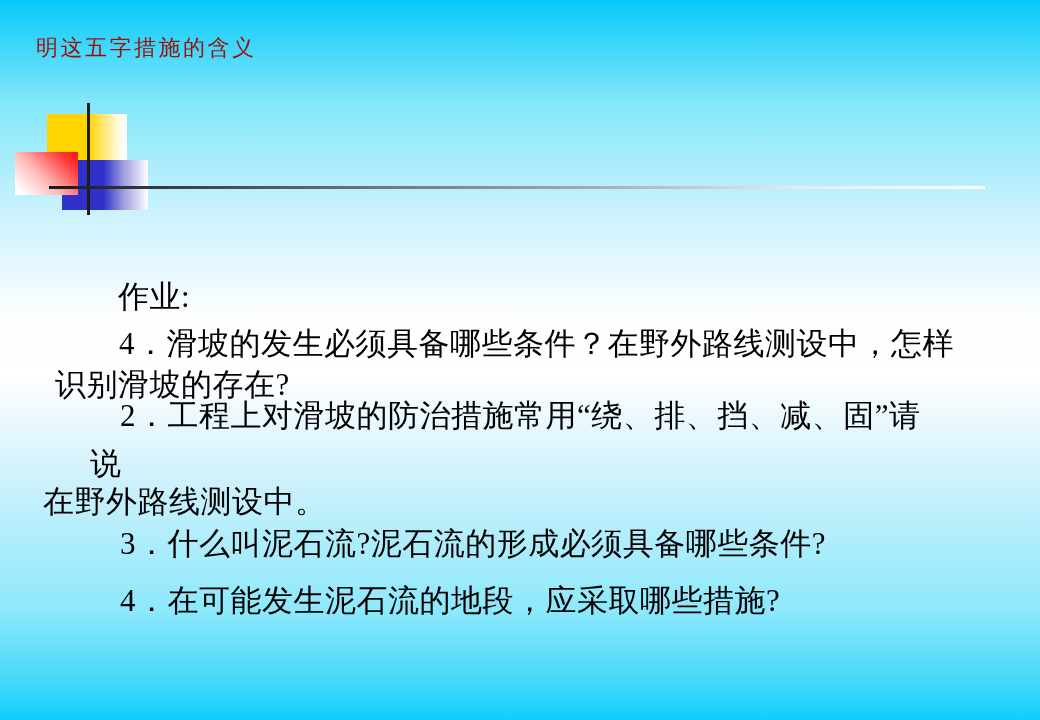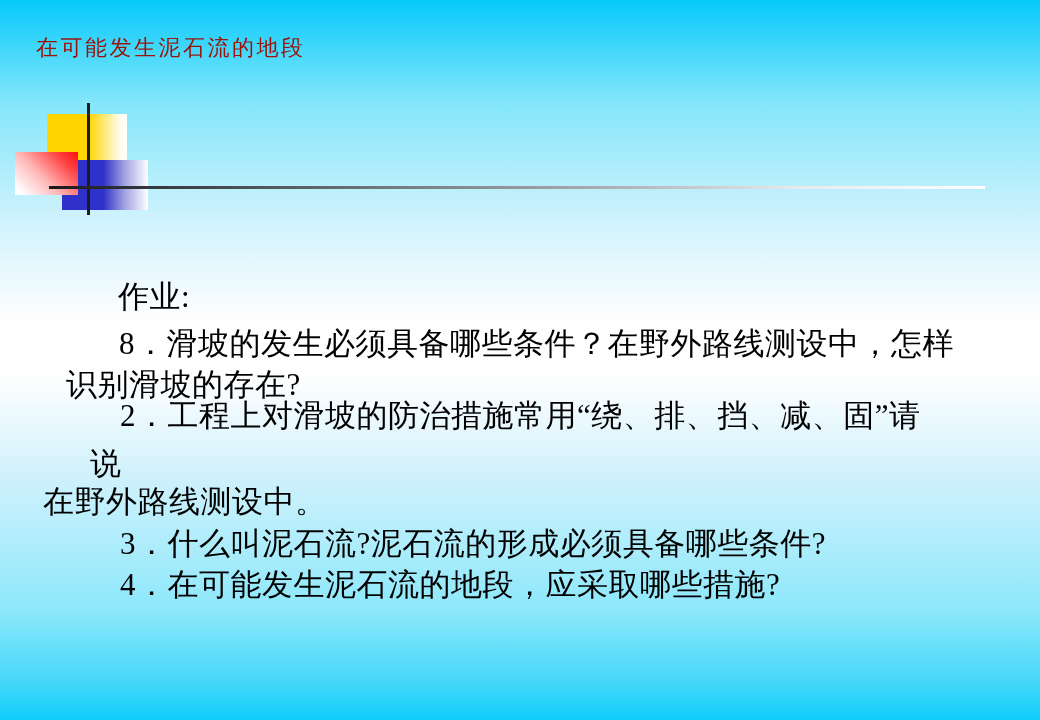--- a/index.html
+++ b/index.html
@@ -66,45 +66,45 @@
   .line {
     position: absolute;
     font-size: 31px;
     line-height: 40px;
     color: #000000;
     letter-spacing: 0.5px;
     white-space: nowrap;
   }
   .line-1 { left: 118px; top: 277px; font-family: Liberation Serif, serif; }
   .line-2 { left: 119px; top: 324px; }
-  .line-3 { left: 55px;  top: 365px; margin-left: 11px; }
+  .line-3 { left: 55px;  top: 365px; }
   .line-4 { left: 120px; top: 396px; }
   .line-5 { left: 90px;  top: 444px; }
   .line-6 { left: 43px;  top: 482px; }
   .line-7 { left: 120px; top: 524px; }
-  .line-8 { left: 120px; top: 565px; text-align: center; }
+  .line-8 { left: 120px; top: 581px; text-align: center; }
 </style>
 </head>
 <body>
 
 <div id="slide">
 
-  <div class="header-title">在可能发生泥石流的地段</div>
+  <div class="header-title">明这五字措施的含义</div>
 
   <div>
     <div class="sq sq-yellow"></div>
     <div class="sq sq-blue"></div>
     <div class="sq sq-red"></div>
     <div class="crosshair-v"></div>
     <div class="crosshair-h"></div>
   </div>
 
   <div>
     <div class="line line-1">作业:</div>
-    <div class="line line-2">8．滑坡的发生必须具备哪些条件？在野外路线测设中，怎样</div>
+    <div class="line line-2">4．滑坡的发生必须具备哪些条件？在野外路线测设中，怎样</div>
     <div class="line line-3">识别滑坡的存在?</div>
     <div class="line line-4">2．工程上对滑坡的防治措施常用“绕、排、挡、减、固”请</div>
     <div class="line line-5">说</div>
     <div class="line line-6">在野外路线测设中。</div>
     <div class="line line-7">3．什么叫泥石流?泥石流的形成必须具备哪些条件?</div>
     <div class="line line-8">4．在可能发生泥石流的地段，应采取哪些措施?</div>
   </div>
 
 </div>
 

